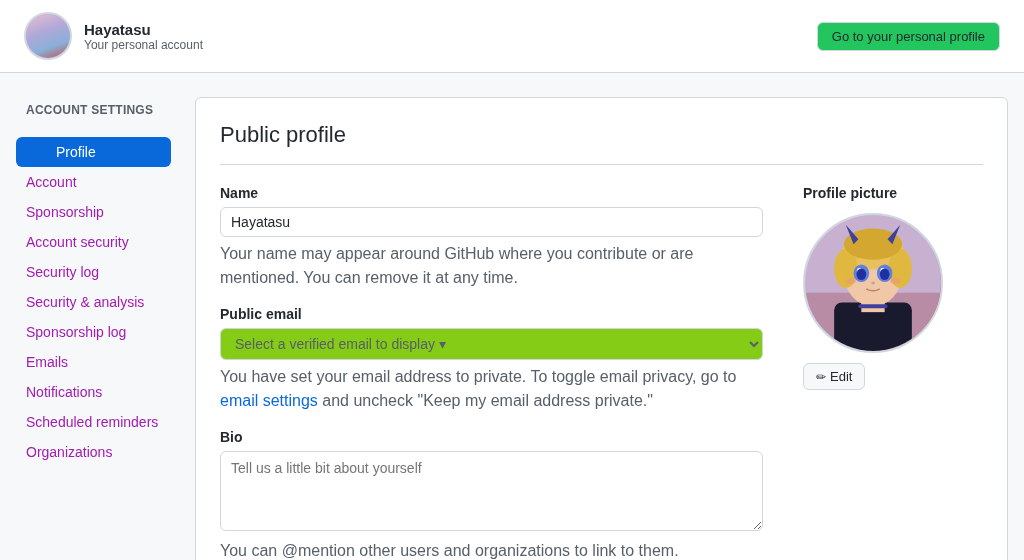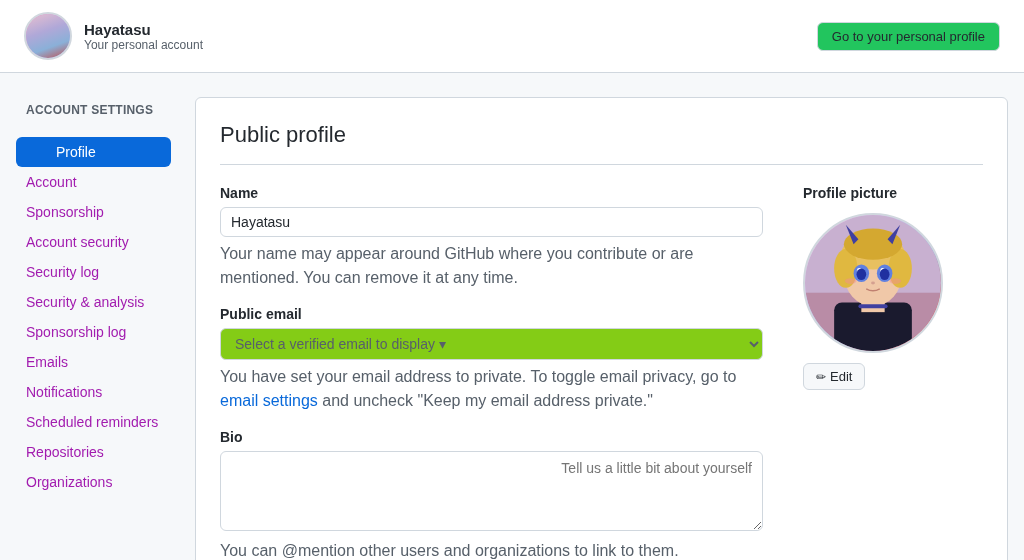--- a/index.html
+++ b/index.html
@@ -151,21 +151,20 @@
       padding: 8px 10px;
       border: 1px solid #d0d7de;
       border-radius: 6px;
       font-size: 14px;
       color: #57606a;
       background: #fff;
       resize: vertical;
       height: 80px;
       outline: none;
       font-family: inherit;
-      text-align: right;
     }
     .profile-picture-label {
       font-size: 14px;
       font-weight: 700;
       margin-bottom: 12px;
       color: #24292f;
     }
     .profile-pic-container {
       position: relative;
       width: 140px;
@@ -226,21 +225,20 @@
     <a class="sidebar-item active">Profile</a>
     <a class="sidebar-item">Account</a>
     <a class="sidebar-item">Sponsorship</a>
     <a class="sidebar-item">Account security</a>
     <a class="sidebar-item">Security log</a>
     <a class="sidebar-item">Security &amp; analysis</a>
     <a class="sidebar-item">Sponsorship log</a>
     <a class="sidebar-item">Emails</a>
     <a class="sidebar-item">Notifications</a>
     <a class="sidebar-item">Scheduled reminders</a>
-    <a class="sidebar-item">Repositories</a>
     <a class="sidebar-item">Organizations</a>
 
   </nav>
 
   <main class="content">
     <h1 class="page-title">Public profile</h1>
 
     <div class="profile-body">
 
       <div class="profile-form">

